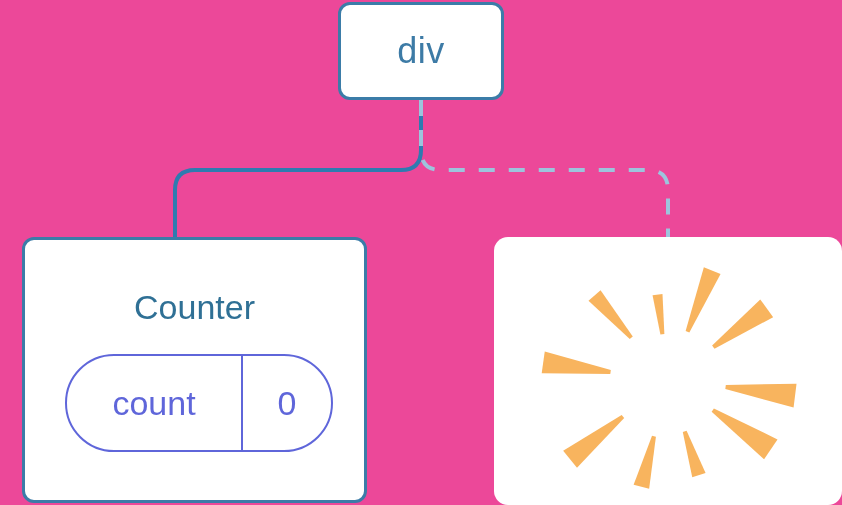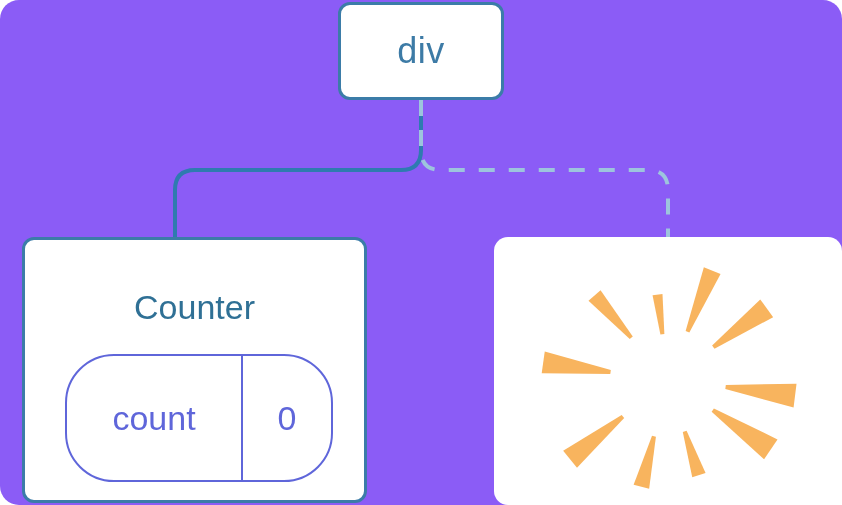--- a/index.html
+++ b/index.html
@@ -9,22 +9,21 @@
   body {
     width: 842px;
     height: 505px;
     overflow: hidden;
     font-family: "Liberation Sans", sans-serif;
   }
   #stage {
     position: relative;
     width: 842px;
     height: 505px;
-    background: #8b5cf6;
-    border-radius: 19px;
+    background: #ec4899;
   }
   #edges {
     position: absolute;
     left: 0;
     top: 0;
     width: 842px;
     height: 505px;
   }
   .node {
     position: absolute;
@@ -65,21 +64,21 @@
     text-align: center;
     color: #2f7095;
     font-size: 34px;
     line-height: 1;
   }
   .pill {
     position: absolute;
     left: 40px;
     top: 114px;
     width: 268px;
-    height: 128px;
+    height: 98px;
     border: 2px solid #5f66da;
     border-radius: 49px;
     box-sizing: border-box;
     display: flex;
     align-items: stretch;
   }
   .pill .cell {
     display: flex;
     align-items: center;
     justify-content: center;

